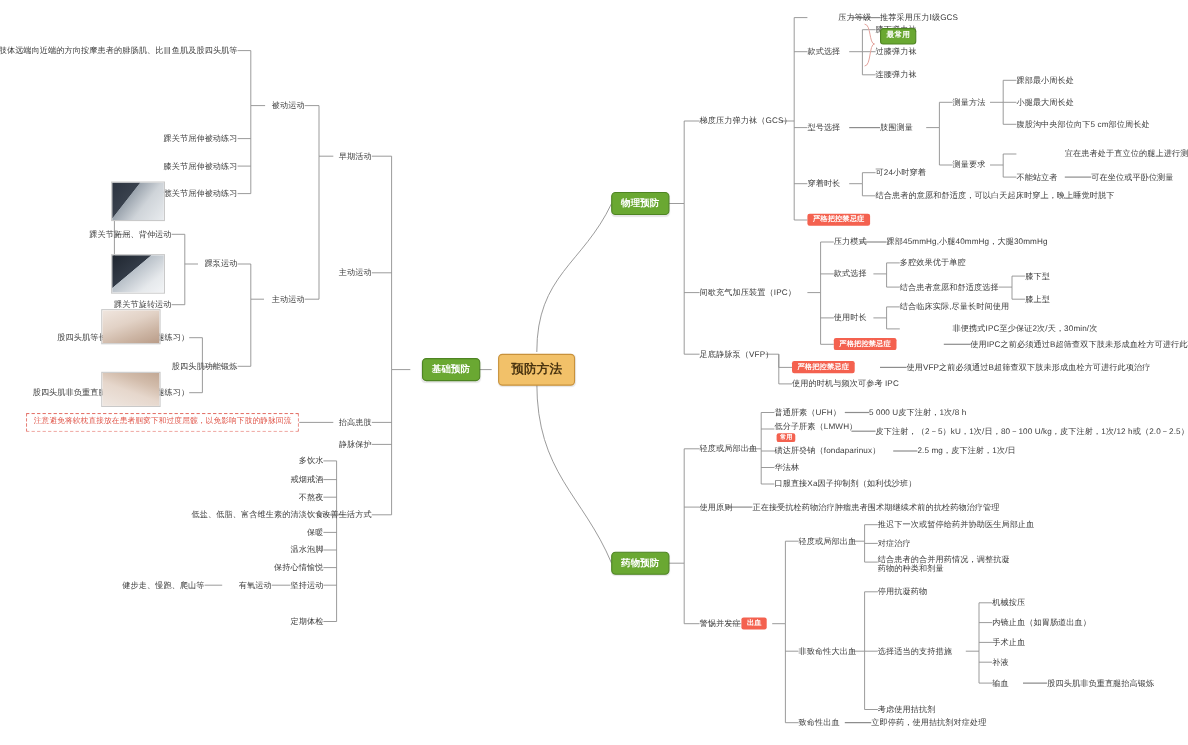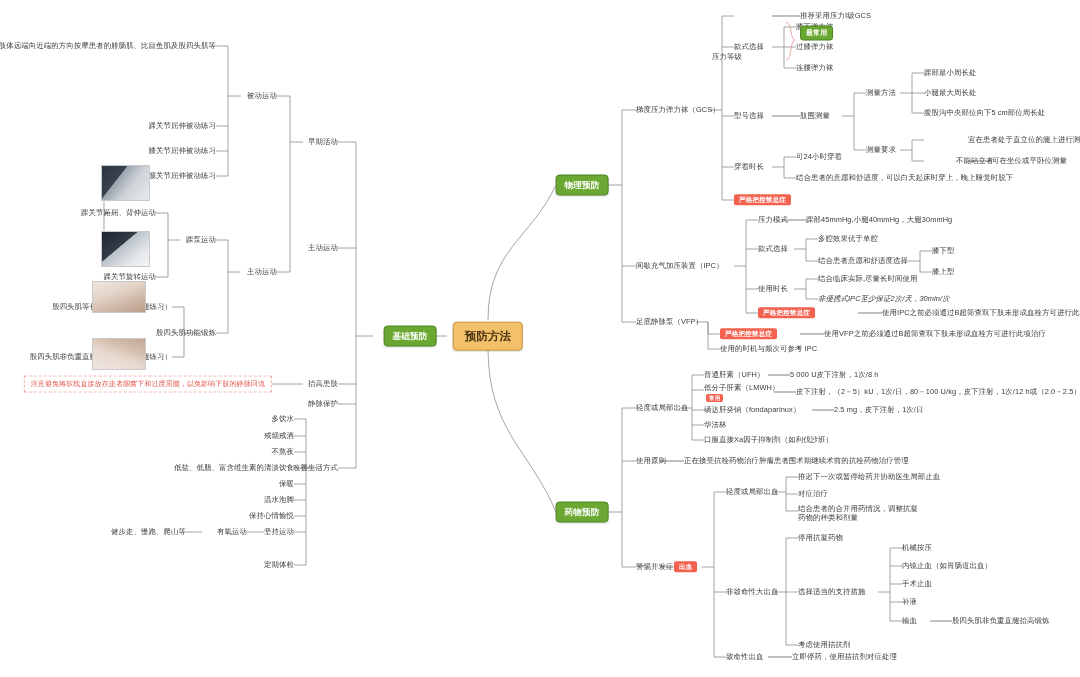--- a/index.html
+++ b/index.html
@@ -255,54 +255,54 @@
       <i></i>
     </div>
   <div class="photo ph4" style="left:92px;top:338px;width:52px;height:30px;">
       <i></i>
     </div>
 
   <div class="nd r" style="left:636px;top:110px;">梯度压力弹力袜（GCS）</div>
   <div class="nd r" style="left:636px;top:266px;">间歇充气加压装置（IPC）</div>
   <div class="nd r" style="left:636px;top:322px;">足底静脉泵（VFP）</div>
 
-  <div class="nd r" style="left:712px;top:16px;margin-top:41px;">压力等级</div>
+  <div class="nd r" style="left:762px;top:16px;">压力等级</div>
   <div class="nd r" style="left:800px;top:16px;">推荐采用压力Ⅰ级GCS</div>
   <div class="nd r" style="left:734px;top:47px;">款式选择</div>
   <div class="nd r" style="left:796px;top:27px;">膝下弹力袜</div>
   <div class="nd r" style="left:796px;top:47px;">过膝弹力袜</div>
   <div class="nd r" style="left:796px;top:68px;">连腰弹力袜</div>
   <div class="nd r badge-green" style="left:800px;top:33px;">最常用</div>
 
   <div class="nd r" style="left:734px;top:116px;">型号选择</div>
   <div class="nd r" style="left:800px;top:116px;">肢围测量</div>
   <div class="nd r" style="left:866px;top:93px;">测量方法</div>
   <div class="nd r" style="left:924px;top:73px;">踝部最小周长处</div>
   <div class="nd r" style="left:924px;top:93px;">小腿最大周长处</div>
   <div class="nd r" style="left:924px;top:113px;">腹股沟中央部位向下5 cm部位周长处</div>
   <div class="nd r" style="left:866px;top:150px;">测量要求</div>
   <div class="nd r" style="left:924px;top:140px;padding-left:44px;">宜在患者处于直立位的腿上进行测量</div>
-  <div class="nd r" style="left:924px;top:161px;margin-left:32px;">不能站立者</div>
+  <div class="nd r" style="left:924px;top:161px;">不能站立者</div>
   <div class="nd r" style="left:992px;top:161px;">可在坐位或平卧位测量</div>
 
   <div class="nd r" style="left:734px;top:167px;">穿着时长</div>
   <div class="nd r" style="left:796px;top:157px;">可24小时穿着</div>
   <div class="nd r" style="left:796px;top:178px;">结合患者的意愿和舒适度，可以白天起床时穿上，晚上睡觉时脱下</div>
   <div class="nd r badge-red" style="left:734px;top:200px;">严格把控禁忌症</div>
 
   <div class="nd r" style="left:758px;top:220px;">压力模式</div>
   <div class="nd r" style="left:806px;top:220px;">踝部45mmHg,小腿40mmHg，大腿30mmHg</div>
   <div class="nd r" style="left:758px;top:249px;">款式选择</div>
   <div class="nd r" style="left:818px;top:239px;">多腔效果优于单腔</div>
   <div class="nd r" style="left:818px;top:261px;">结合患者意愿和舒适度选择</div>
   <div class="nd r" style="left:932px;top:251px;">膝下型</div>
   <div class="nd r" style="left:932px;top:272px;">膝上型</div>
   <div class="nd r" style="left:758px;top:289px;">使用时长</div>
   <div class="nd r" style="left:818px;top:279px;">结合临床实际,尽量长时间使用</div>
-  <div class="nd r" style="left:818px;top:299px;font-style:italic;">非便携式IPC至少保证2次/天，30min/次</div>
+  <div class="nd r" style="left:866px;top:299px;">非便携式IPC至少保证2次/天，30min/次</div>
   <div class="nd r badge-red" style="left:758px;top:313px;">严格把控禁忌症</div>
   <div class="nd r" style="left:882px;top:313px;">使用IPC之前必须通过B超筛查双下肢未形成血栓方可进行此项治疗</div>
 
   <div class="nd r badge-red" style="left:720px;top:334px;">严格把控禁忌症</div>
   <div class="nd r" style="left:824px;top:334px;">使用VFP之前必须通过B超筛查双下肢未形成血栓方可进行此项治疗</div>
   <div class="nd r" style="left:720px;top:349px;">使用的时机与频次可参考 IPC</div>
 
   <div class="nd r" style="left:636px;top:408px;">轻度或局部出血</div>
   <div class="nd r" style="left:636px;top:461px;">使用原则</div>
   <div class="nd r" style="left:684px;top:461px;">正在接受抗栓药物治疗肿瘤患者围术期继续术前的抗栓药物治疗管理</div>

